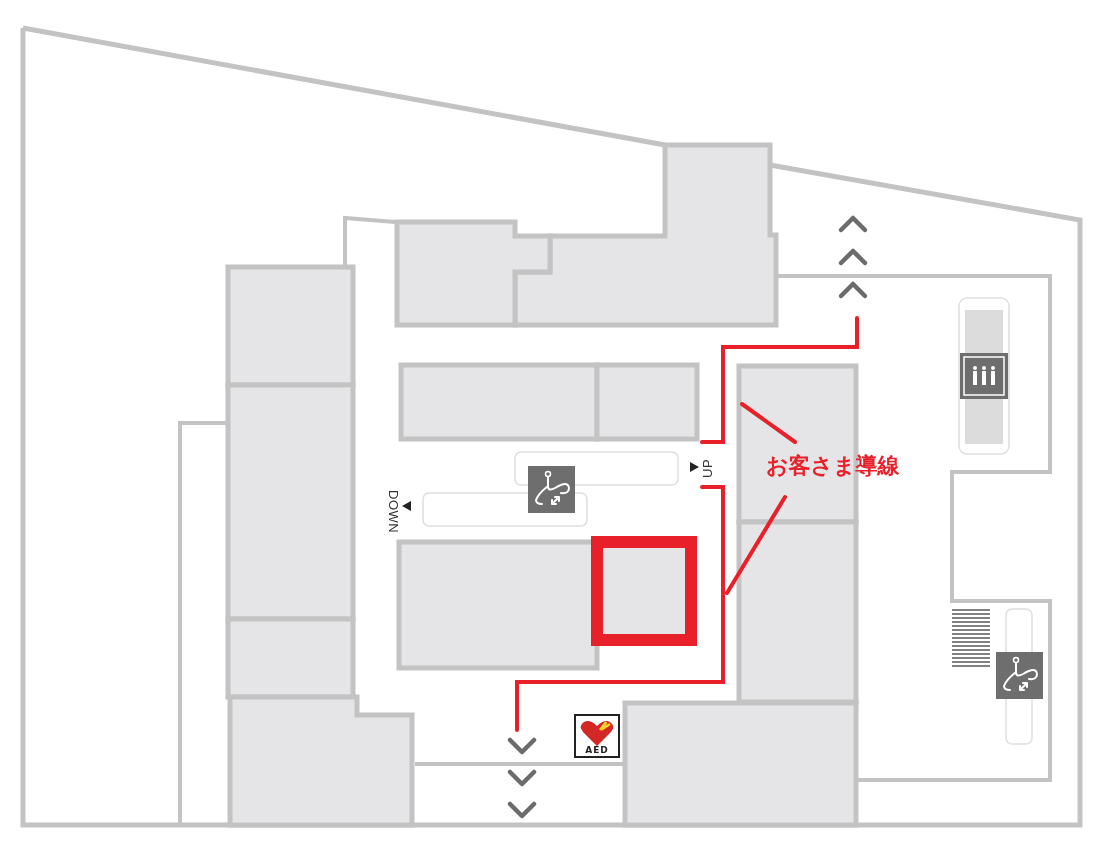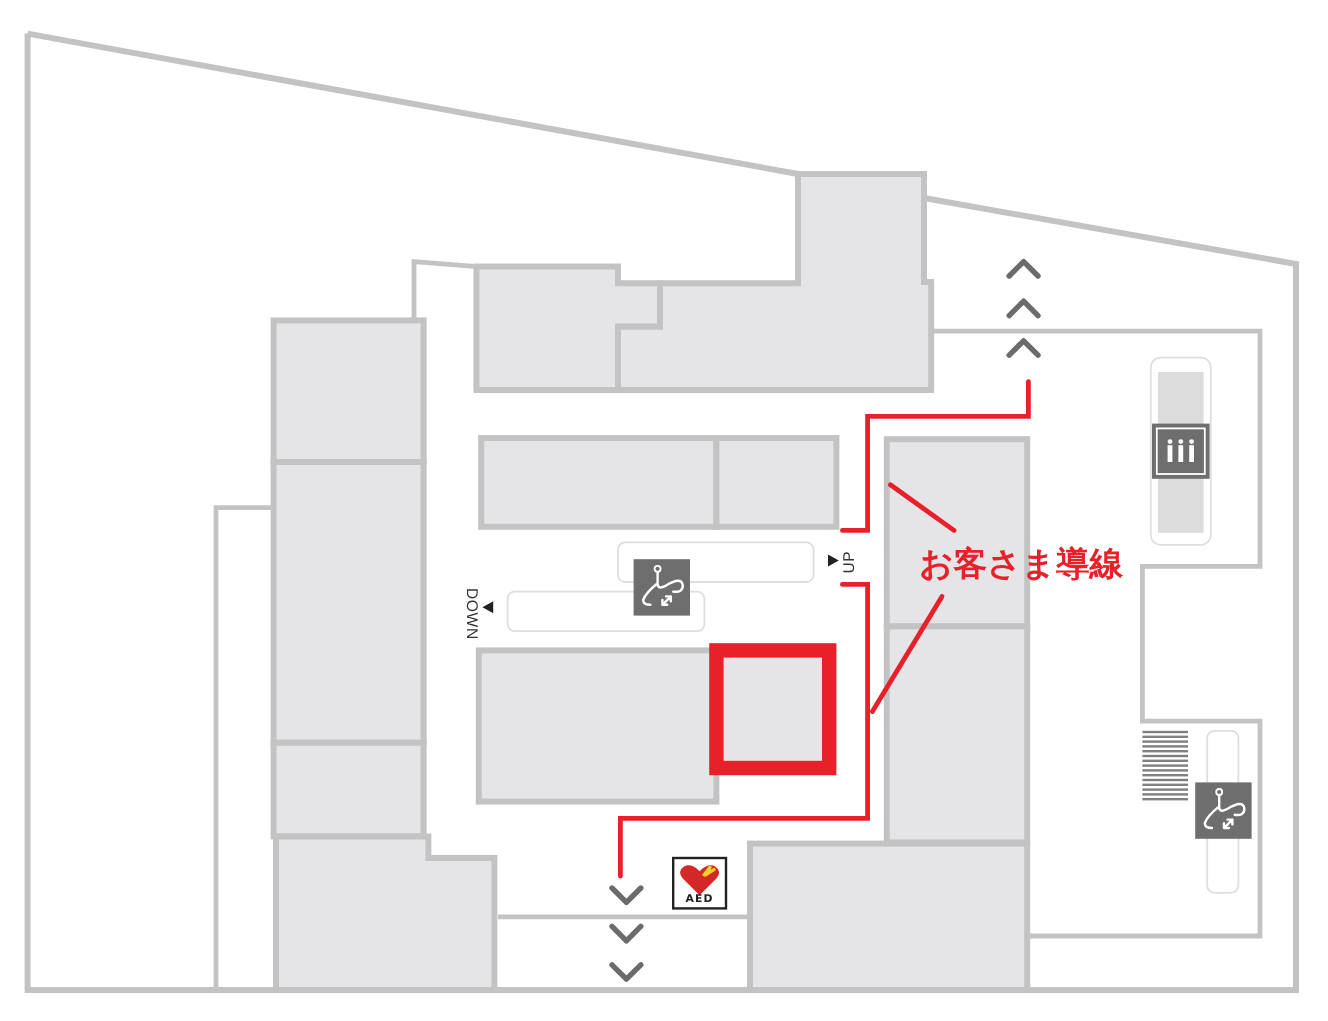--- a/index.html
+++ b/index.html
@@ -7,23 +7,23 @@
     #map { position: absolute; left: 0; top: 0; width: 1107px; height: 851px; }
     .wall { fill: none; stroke: #c3c3c3; stroke-width: 5; stroke-linejoin: miter; }
     .wall-thin { fill: none; stroke: #c3c3c3; stroke-width: 4; }
     .shop { fill: #e5e5e7; stroke: #c3c3c3; stroke-width: 5; }
     .route { fill: none; stroke: #e8202a; stroke-width: 4; stroke-linecap: round; stroke-linejoin: miter; }
     .highlight { fill: none; stroke: #e8202a; stroke-width: 12; }
     .chev { fill: none; stroke: #6b6b6b; stroke-width: 4.5; stroke-linecap: round; stroke-linejoin: round; }
     .esc-track { fill: #ffffff; stroke: #dedede; stroke-width: 1.5; }
     .icon-bg { fill: #6e6e6e; }
     .icon-line { fill: none; stroke: #ffffff; stroke-width: 2; stroke-linecap: round; stroke-linejoin: round; }
-    .label-route { position: absolute; color: #e8202a; font-weight: bold; font-size: 28px; white-space: nowrap; font-family: "DejaVu Sans", sans-serif; }
+    .label-route { position: absolute; color: #e8202a; font-weight: bold; font-size: 22px; white-space: nowrap; font-family: "DejaVu Sans", sans-serif; }
     .label-dir { position: absolute; color: #333333; font-size: 13px; white-space: nowrap; font-family: "Liberation Sans", sans-serif; letter-spacing: 0.5px; }
-    .aed { position: absolute; left: 560px; top: 714px; width: 46px; height: 44px; border: 2px solid #222; background: #fff; box-sizing: border-box; }
+    .aed { position: absolute; left: 574px; top: 714px; width: 46px; height: 44px; border: 2px solid #222; background: #fff; box-sizing: border-box; }
     .aed-text { position: absolute; left: 0; right: 0; bottom: 1px; text-align: center; font-size: 9px; font-weight: bold; color: #222; font-family: "DejaVu Sans", sans-serif; letter-spacing: 1px; }
   </style>
 </head>
 <body>
 
 <svg id="map" viewBox="0 0 1107 851" xmlns="http://www.w3.org/2000/svg">
 
   <polyline class="wall" points="23,28 23,825 1080,825 1080,220 770,165"></polyline>
   <line class="wall" x1="23" y1="28" x2="665" y2="145"></line>
 

